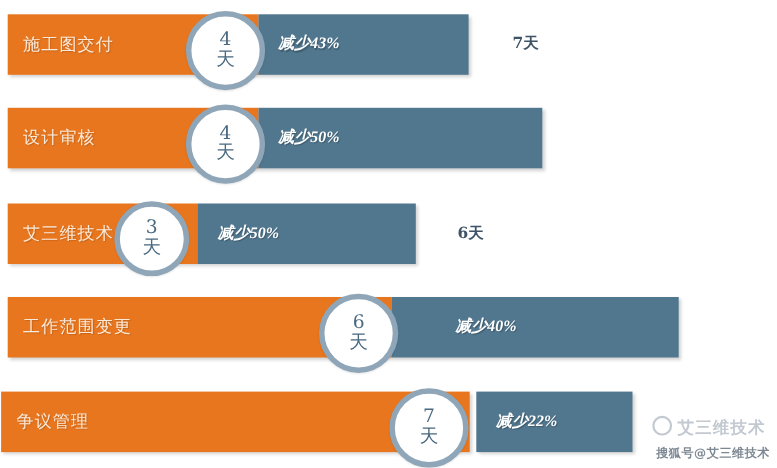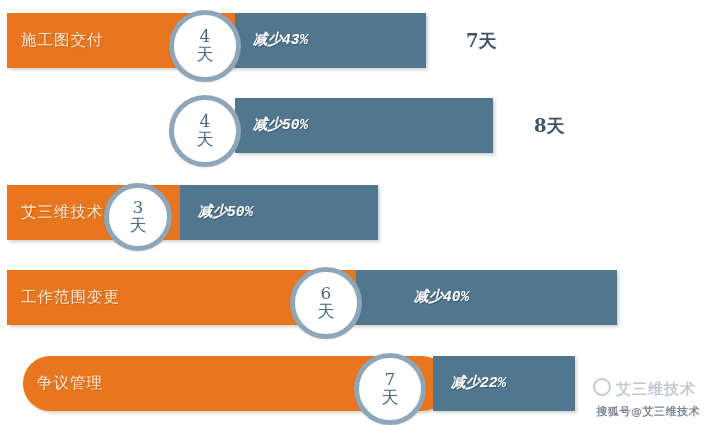--- a/index.html
+++ b/index.html
@@ -60,32 +60,32 @@
   }
 
   .reduce-label {
     position: absolute;
     top: 0;
     height: 63px;
     line-height: 55px;
     color: #ffffff;
     font-size: 14.5px;
     font-weight: bold;
-    font-family: Liberation Mono, monospace;
+    font-family: Liberation Serif, serif;
     white-space: nowrap;
     font-style: italic;
     text-shadow: 1px 1px 1px rgba(0,0,0,0.25);
   }
 
   .total-label {
     position: absolute;
     height: 55px;
     line-height: 55px;
     color: #3E5466;
-    font-size: 18px;
+    font-size: 14px;
     font-weight: bold;
     font-family: "DejaVu Serif", "Liberation Serif", serif;
     white-space: nowrap;
   }
 
   .saved-circle {
     position: absolute;
     border-radius: 50%;
     background: #ffffff;
     border: 5px solid #8FA6B8;
@@ -159,55 +159,58 @@
       <div class="seg-blue" style="left: 235px; width: 191px;">
         <div class="reduce-label" style="left: 18px;">减少43%</div>
       </div>
       <div class="total-label" style="left: 466px; top: 0px;">7天</div>
       <div class="saved-circle" style="left: 169px; top: -3px; width: 72px; height: 72px;">
         <div class="num">4</div>
         <div class="unit">天</div>
       </div>
     </div>
     <div class="bar-row" style="top: 98px; left: 0px; width: 706px;">
+      <div class="seg-orange" style="left: 7px; width: 228px;">
+        <div class="cat-label">设计审核</div>
+      </div>
       <div class="seg-blue" style="left: 235px; width: 258px;">
         <div class="reduce-label" style="left: 18px;">减少50%</div>
       </div>
-      <div class="total-label" style="left: 534px; top: 0px;">8天</div>
       <div class="saved-circle" style="left: 169px; top: -3px; width: 72px; height: 72px;">
         <div class="num">4</div>
         <div class="unit">天</div>
       </div>
     </div>
     <div class="bar-row" style="top: 185px; left: 0px; width: 706px;">
       <div class="seg-orange" style="left: 7px; width: 173px;">
         <div class="cat-label">艾三维技术</div>
       </div>
       <div class="seg-blue" style="left: 180px; width: 198px;">
         <div class="reduce-label" style="left: 18px;">减少50%</div>
       </div>
+      <div class="total-label" style="left: 416px; top: 0px;">6天</div>
       <div class="saved-circle" style="left: 104px; top: -2px; width: 68px; height: 68px;">
         <div class="num">3</div>
         <div class="unit">天</div>
       </div>
     </div>
     <div class="bar-row" style="top: 270px; left: 0px; width: 706px;">
       <div class="seg-orange" style="left: 7px; width: 349px;">
         <div class="cat-label">工作范围变更</div>
       </div>
       <div class="seg-blue" style="left: 356px; width: 261px;">
         <div class="reduce-label" style="left: 18px; margin-left: 40px;">减少40%</div>
       </div>
       <div class="saved-circle" style="left: 290px; top: -3px; width: 72px; height: 72px;">
         <div class="num">6</div>
         <div class="unit">天</div>
       </div>
     </div>
     <div class="bar-row" style="top: 356px; left: 0px; width: 706px;">
-      <div class="seg-orange" style="left: 23px; width: 426px; border-radius: 27px;">
+      <div class="seg-orange" style="left: 1px; width: 426px;">
         <div class="cat-label">争议管理</div>
       </div>
       <div class="seg-blue" style="left: 433px; width: 142px;">
         <div class="reduce-label" style="left: 18px;">减少22%</div>
       </div>
       <div class="saved-circle" style="left: 354px; top: -3px; width: 72px; height: 72px;">
         <div class="num">7</div>
         <div class="unit">天</div>
       </div>
     </div>

